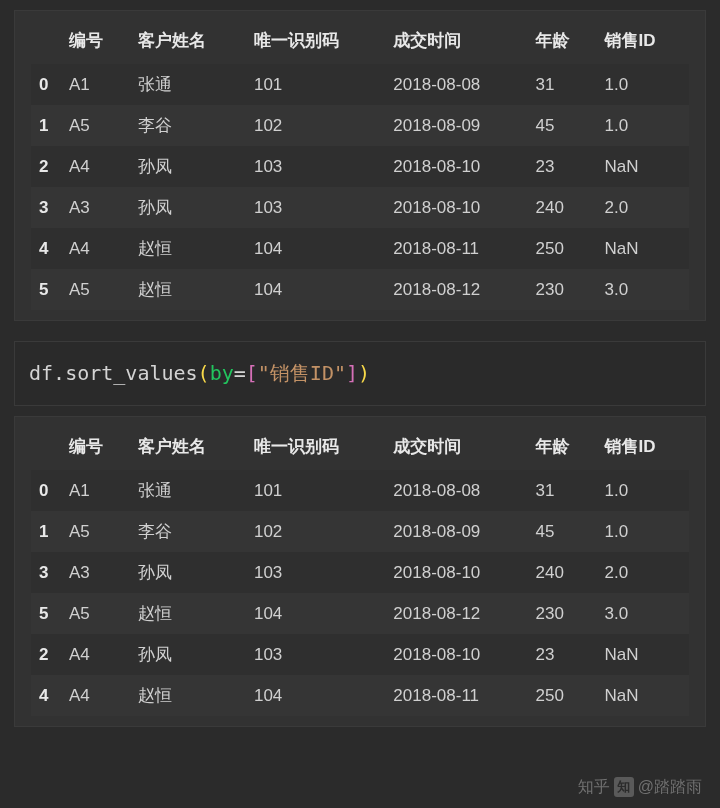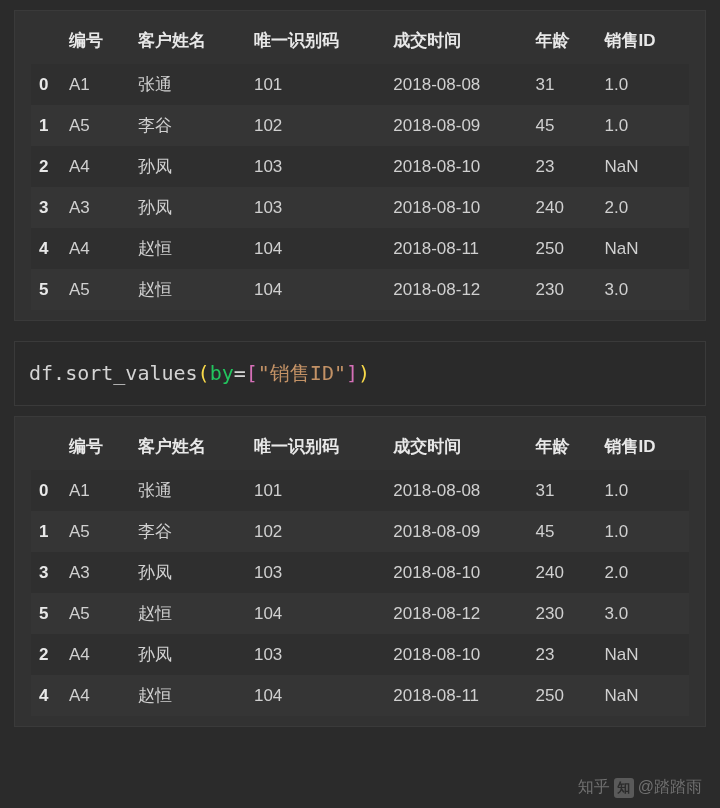--- a/index.html
+++ b/index.html
@@ -71,21 +71,21 @@
     .code-block .eq { color: #d4d4d4; }
     .code-block .bracket { color: #d670b8; }
     .code-block .str { color: #c39266; }
     .watermark {
       position: fixed;
       bottom: 10px;
       right: 18px;
       color: #707070;
       font-size: 16px;
       display: flex;
-      align-items: flex-end;
+      align-items: flex-start;
       gap: 4px;
     }
     .watermark .zhihu-icon {
       display: inline-block;
       width: 20px;
       height: 20px;
       background: #5a5a5a;
       border-radius: 3px;
       color: #2b2b2b;
       font-size: 13px;

